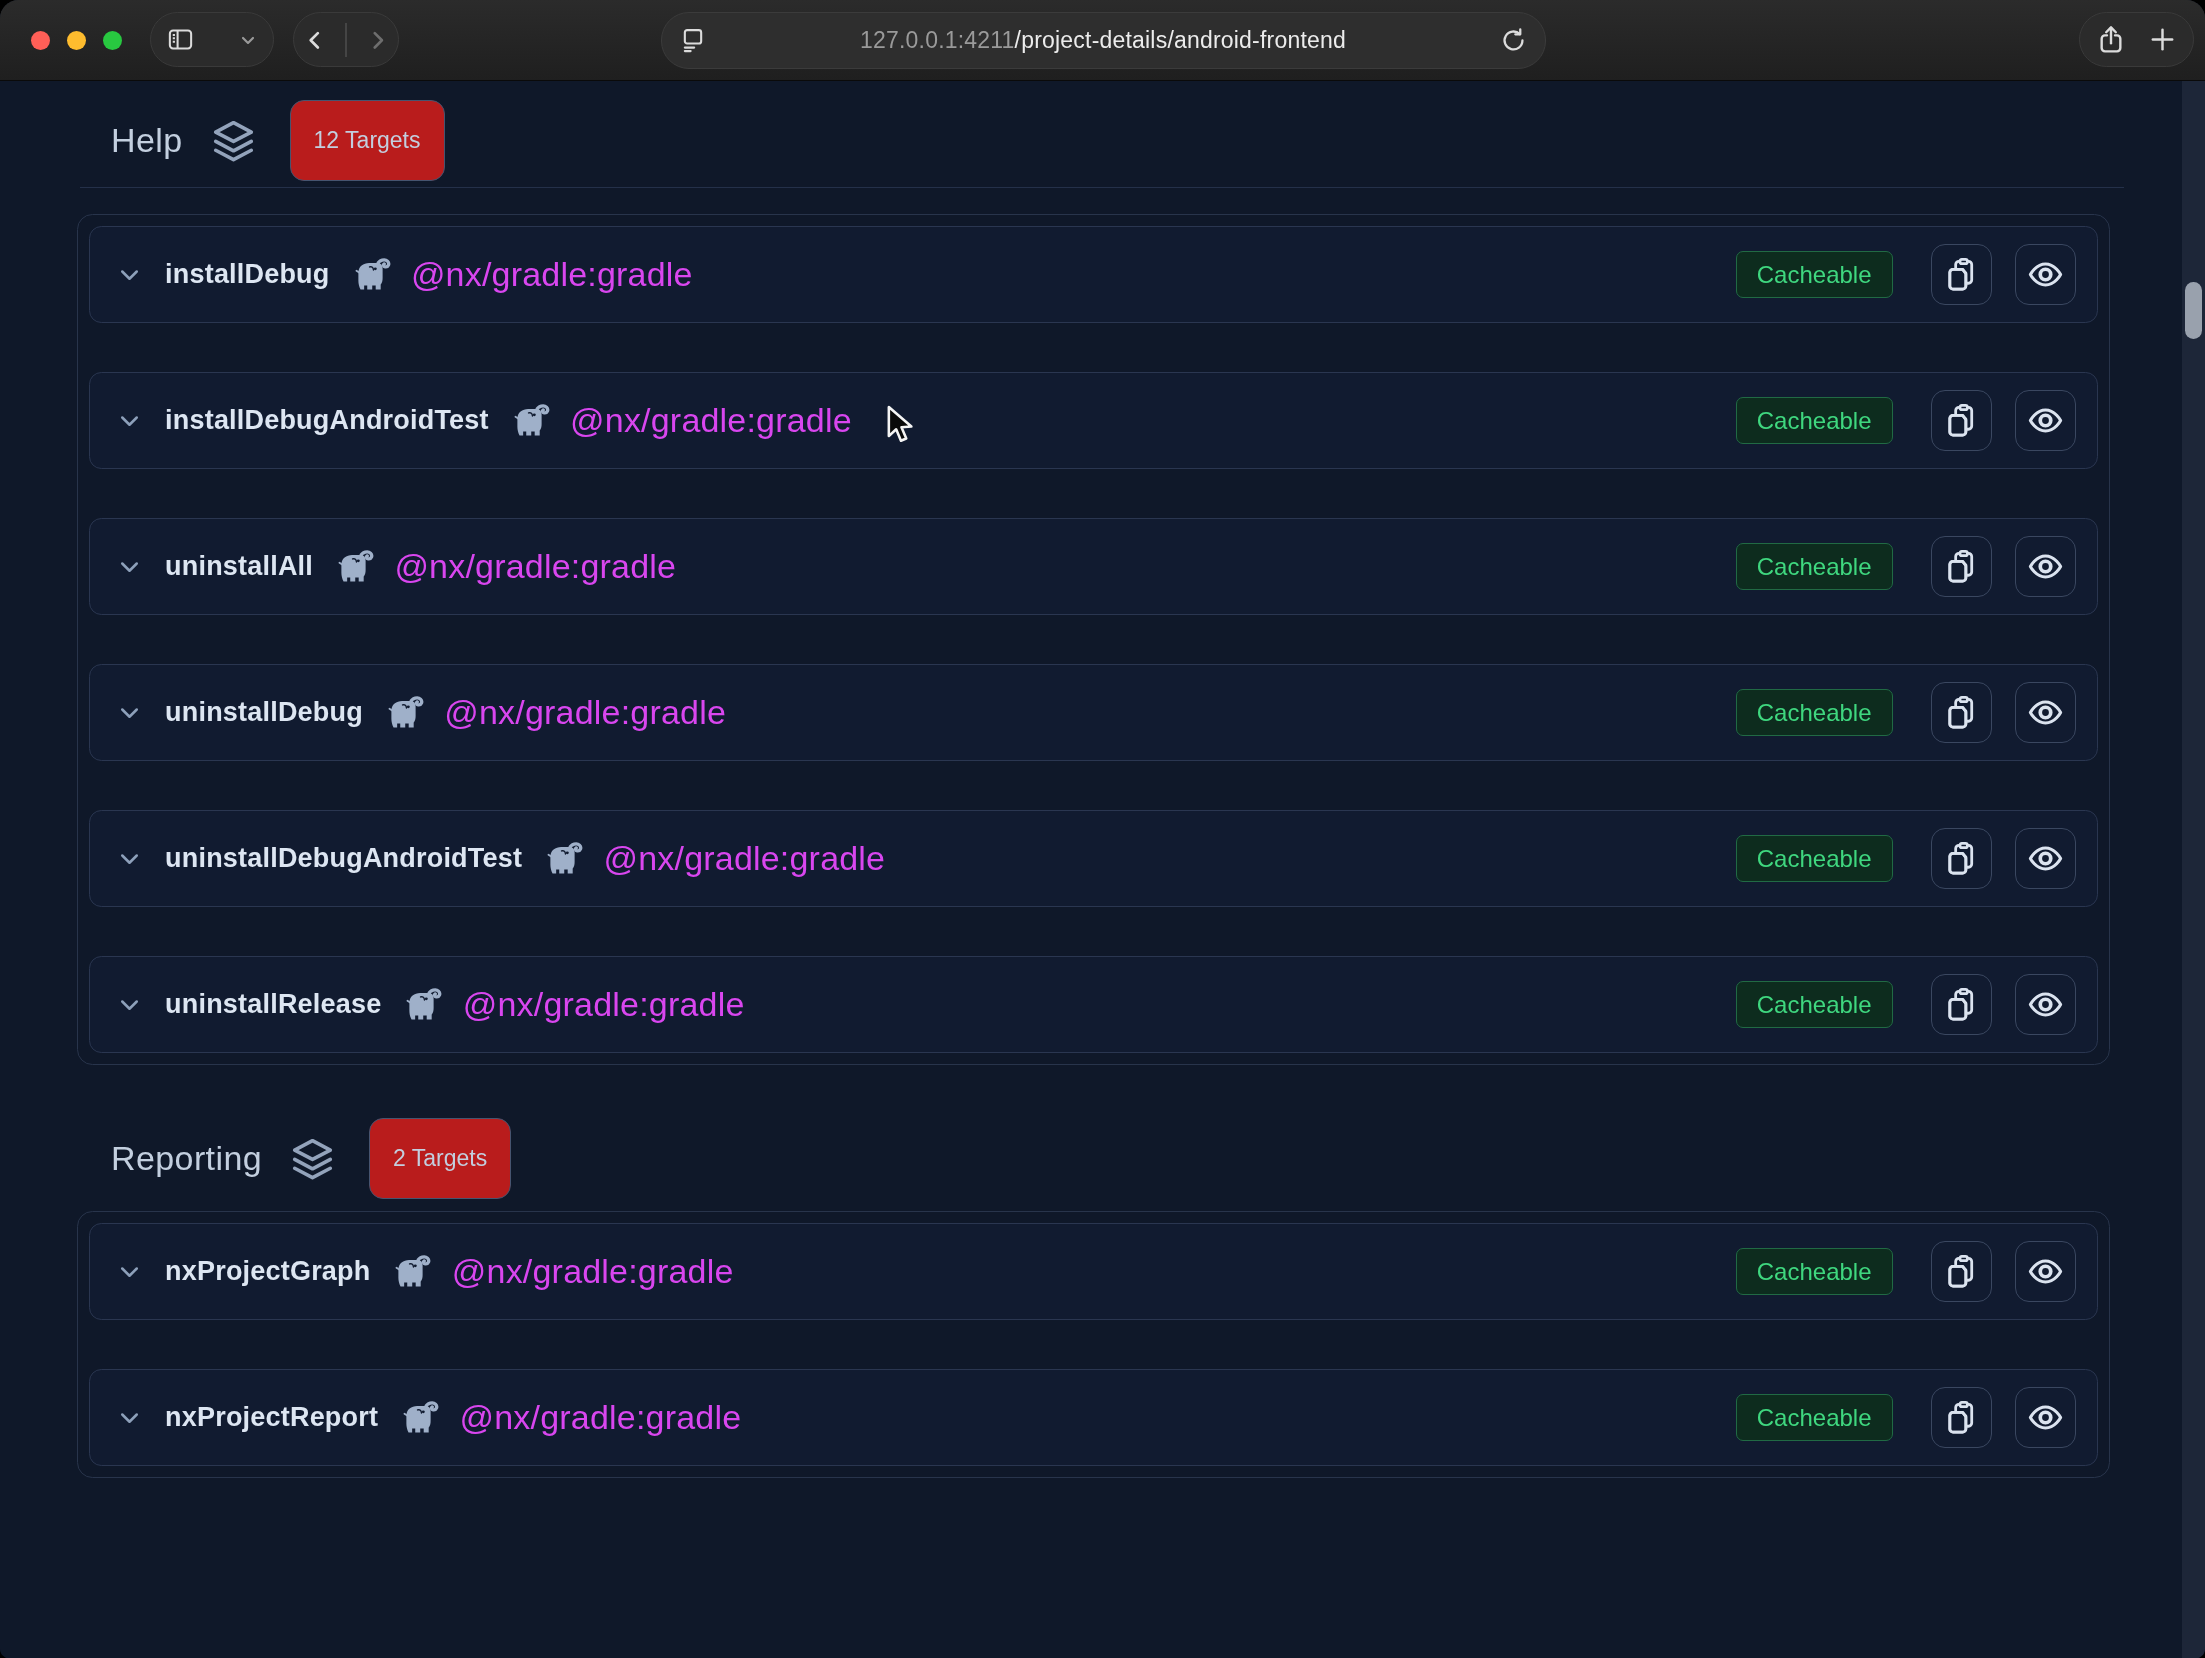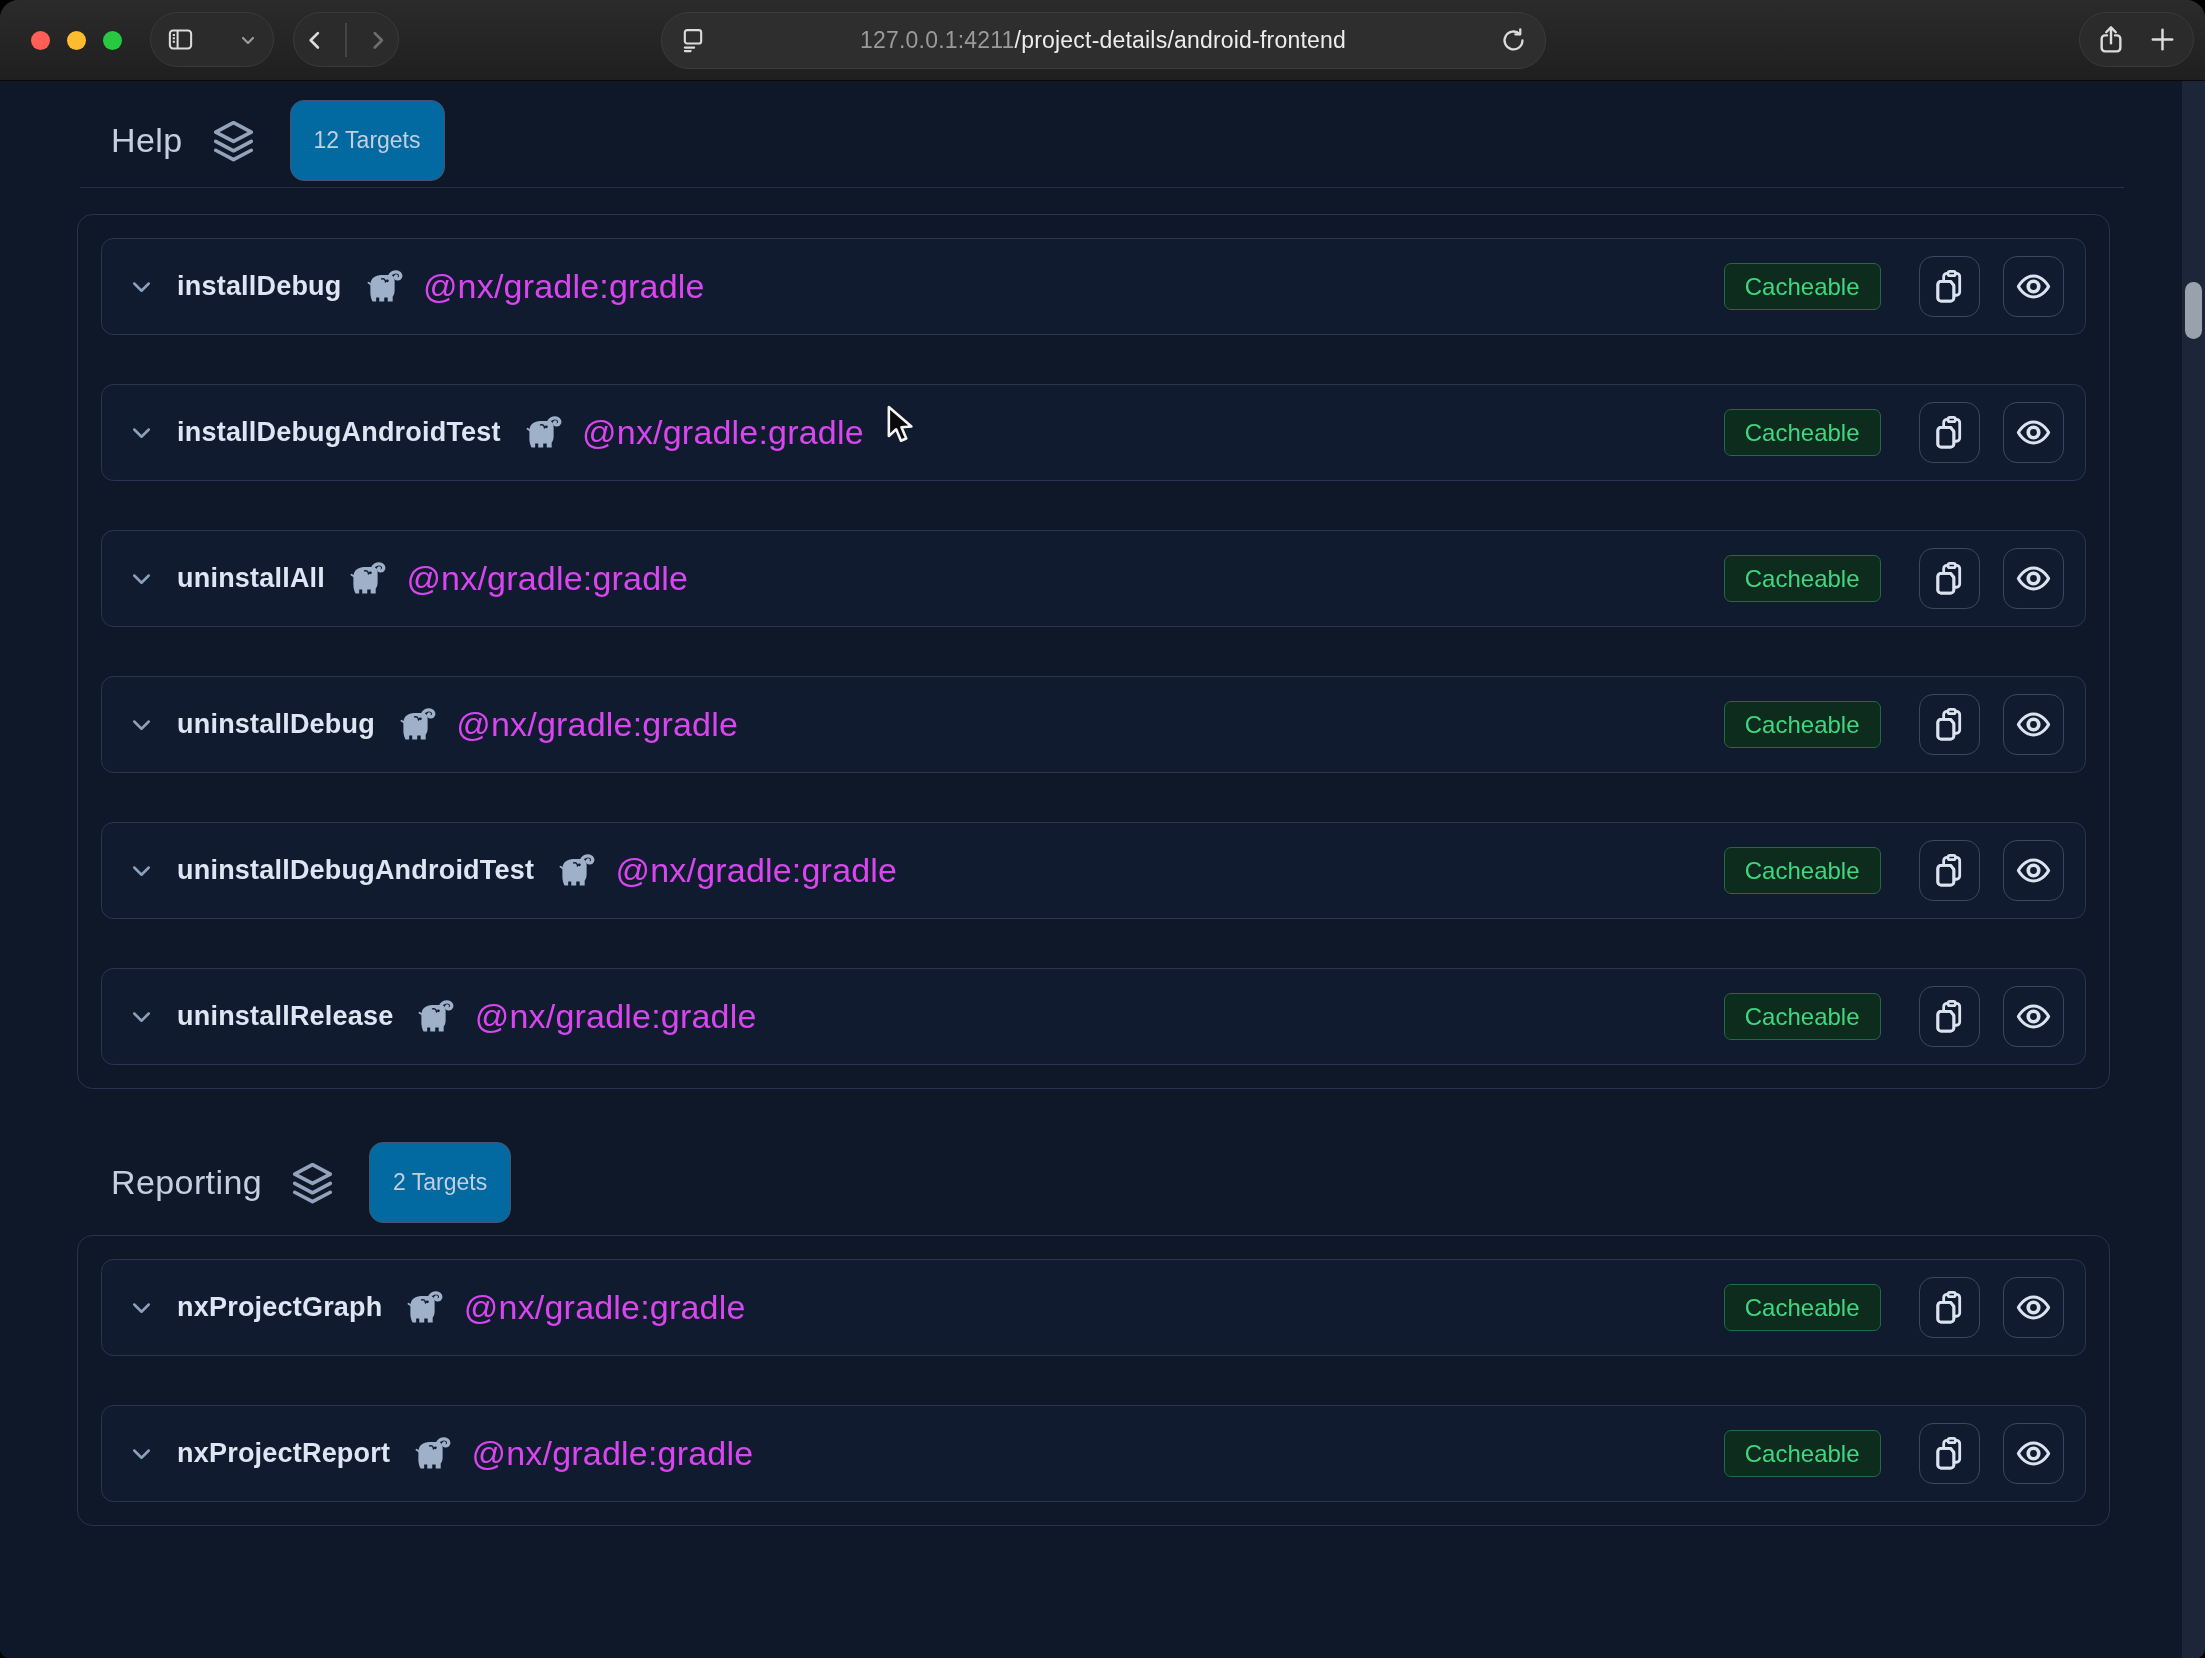--- a/index.html
+++ b/index.html
@@ -57,28 +57,28 @@
 
   .section-heading {
     margin:32px 0 0 111px; height:54px;
     display:flex; align-items:center;
   }
   .section:not(:first-child) .section-heading { margin-top:66px; }
   .section-title { font-size:34px; font-weight:400; color:#c3cfdf; letter-spacing:0.4px;text-align:right; }
   .layers-icon { color:#93a3bb; margin-left:28px; display:inline-flex; }
   .count-badge {
     margin-left:34px; font-size:23px; color:#c3cede;
-    background:#0369a1; border:1.5px solid #46546f; border-radius:14px;
+    background:#b91c1c; border:1.5px solid #46546f; border-radius:14px;
     padding:28px 23px; line-height:1;
   }
   .divider { border-top:1.5px solid #243049; margin:20px 81px 0 80px; }
 
   .cards {
     margin:26px 95px 0 77px;
-    border:1.5px solid #28344b; border-radius:15.4px; padding:23px;
+    border:1.5px solid #28344b; border-radius:15.4px; padding:11px;
   }
   .card {
     height:97px; border:1.5px solid #2a3650; border-radius:12.3px; background:#111b30;
     display:flex; align-items:center; padding:0 21.5px 0 24.6px; margin-bottom:49px;
   }
   .card:last-child { margin-bottom:0; }
   .chev { color:#8da0ba; display:inline-flex; flex:none; }
   .target-name { font-size:27px; font-weight:700; color:#dde6f2; margin-left:21.5px; letter-spacing:0.2px; }
   .gradle { color:#9fb0c9; margin-left:23px; display:inline-flex; flex:none; }
   .executor { font-size:34px; color:#d946ef; margin-left:18.4px; letter-spacing:0.2px; }

